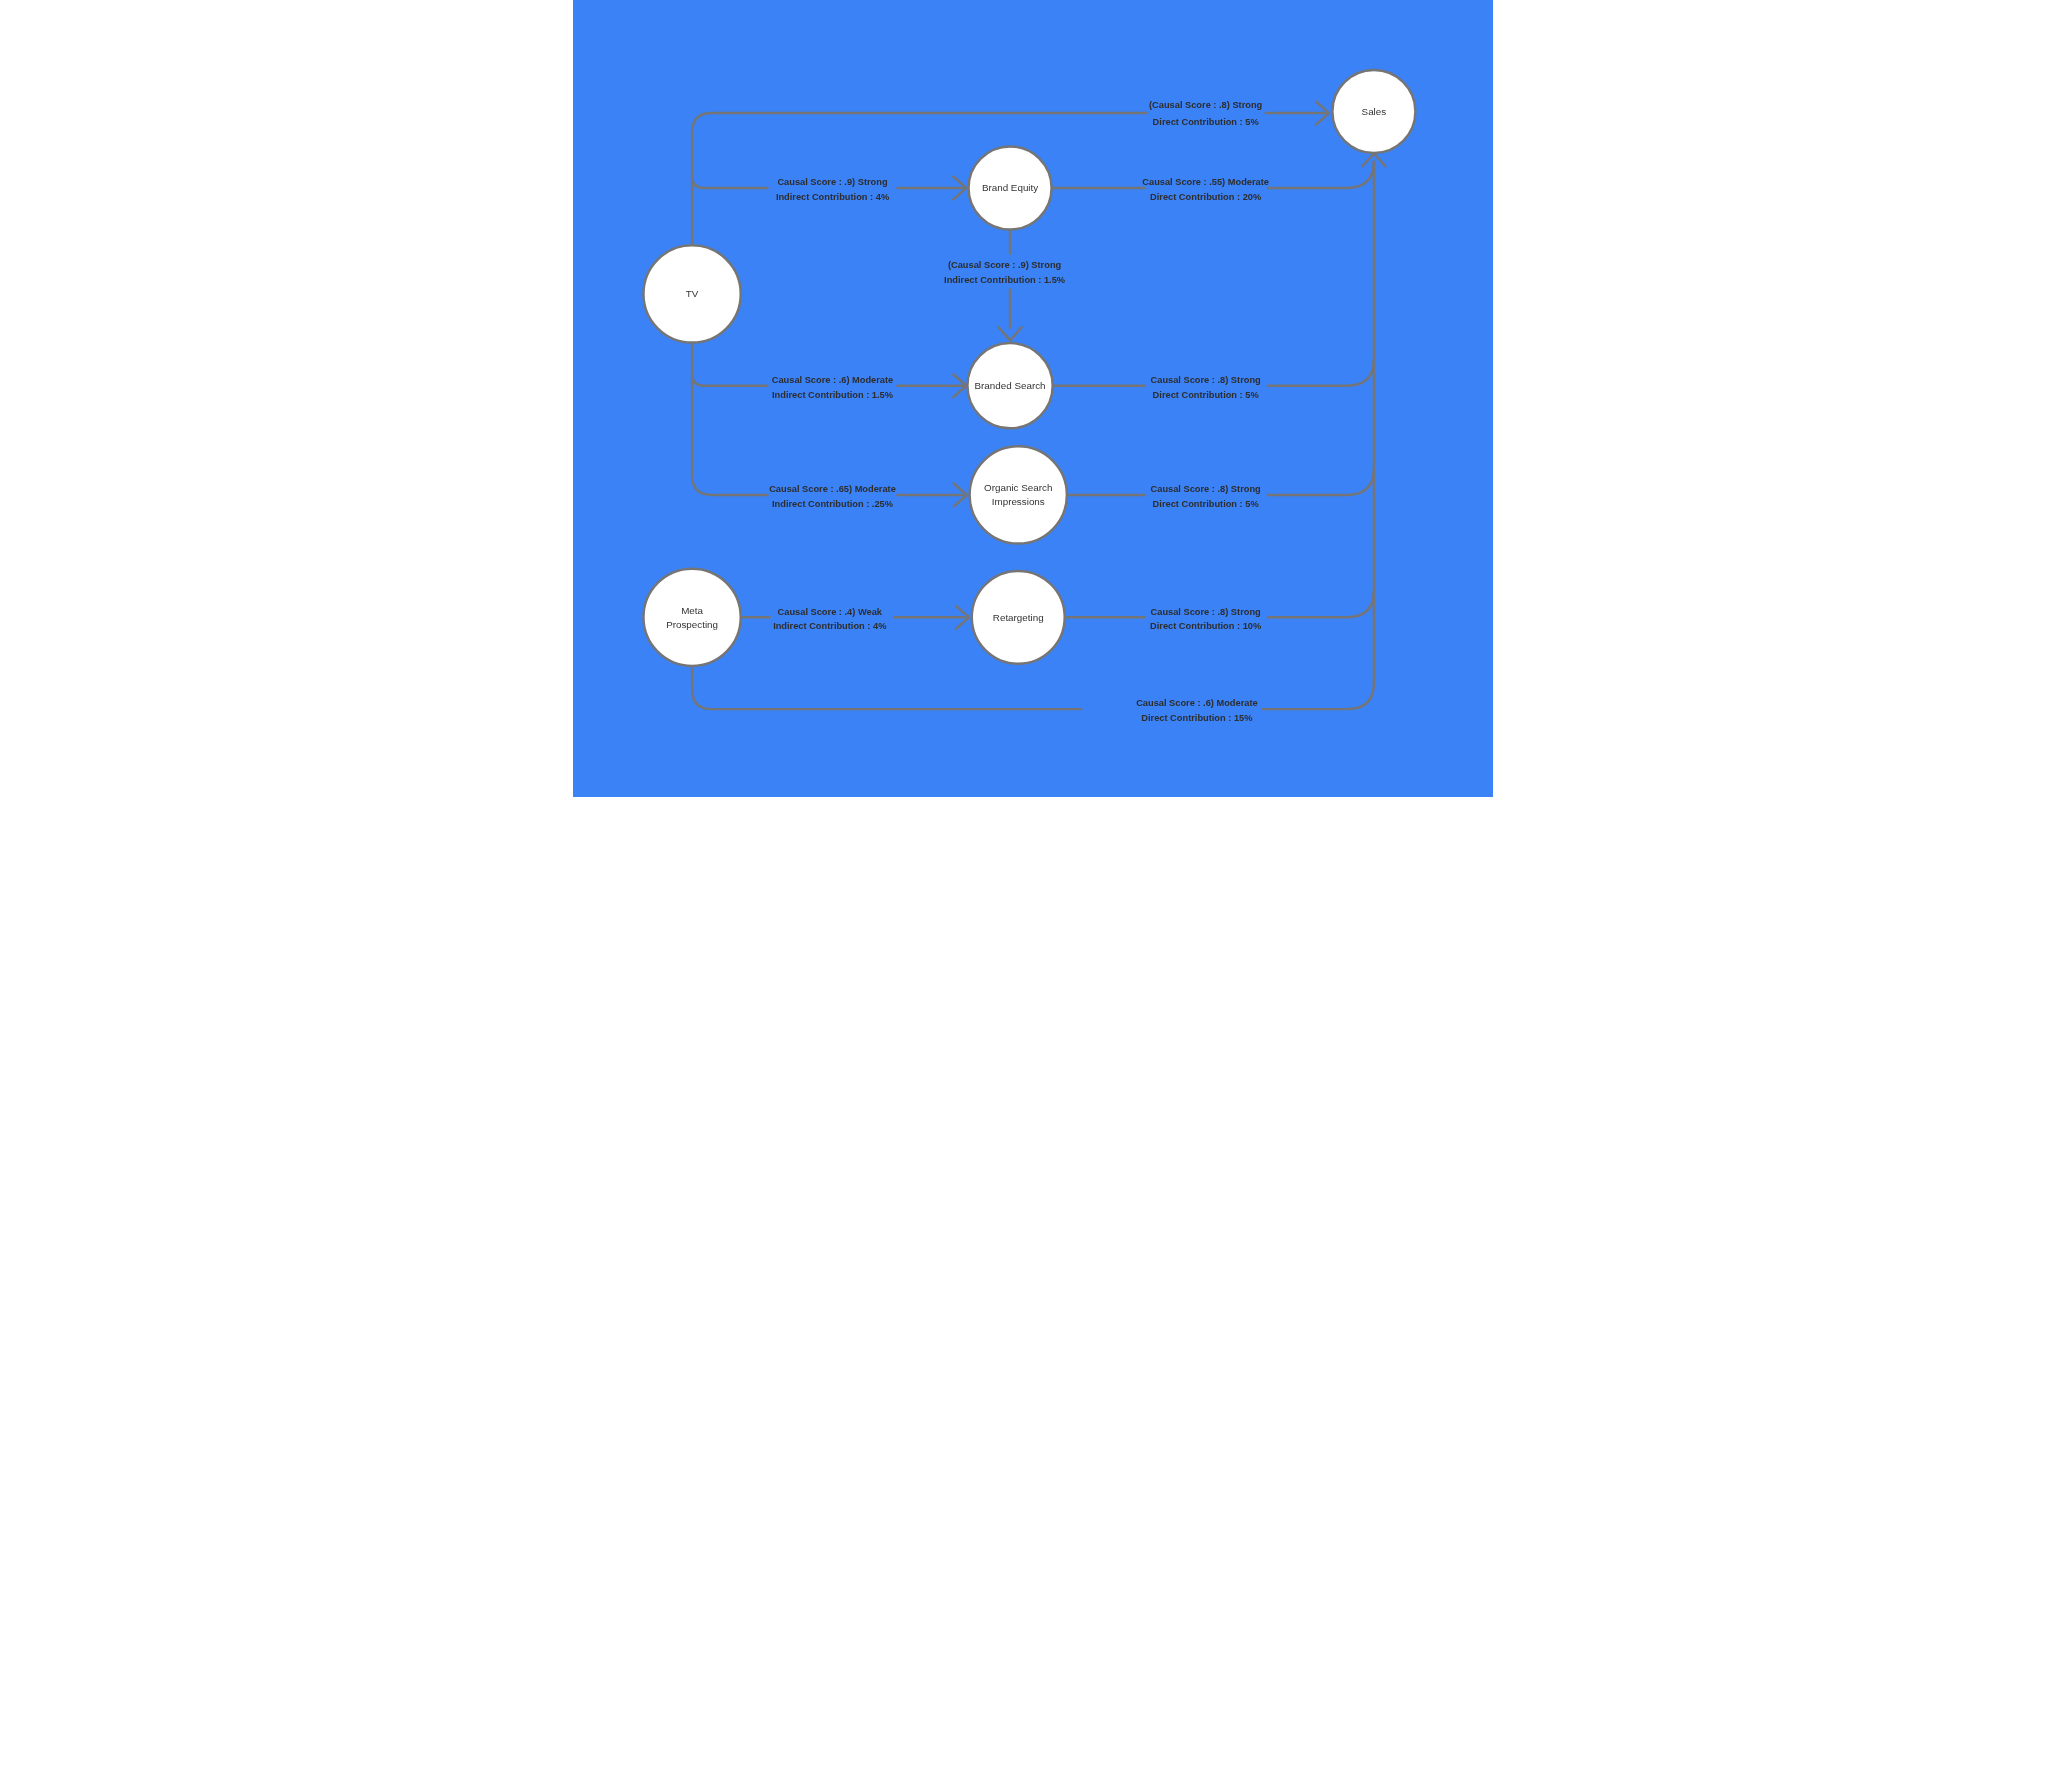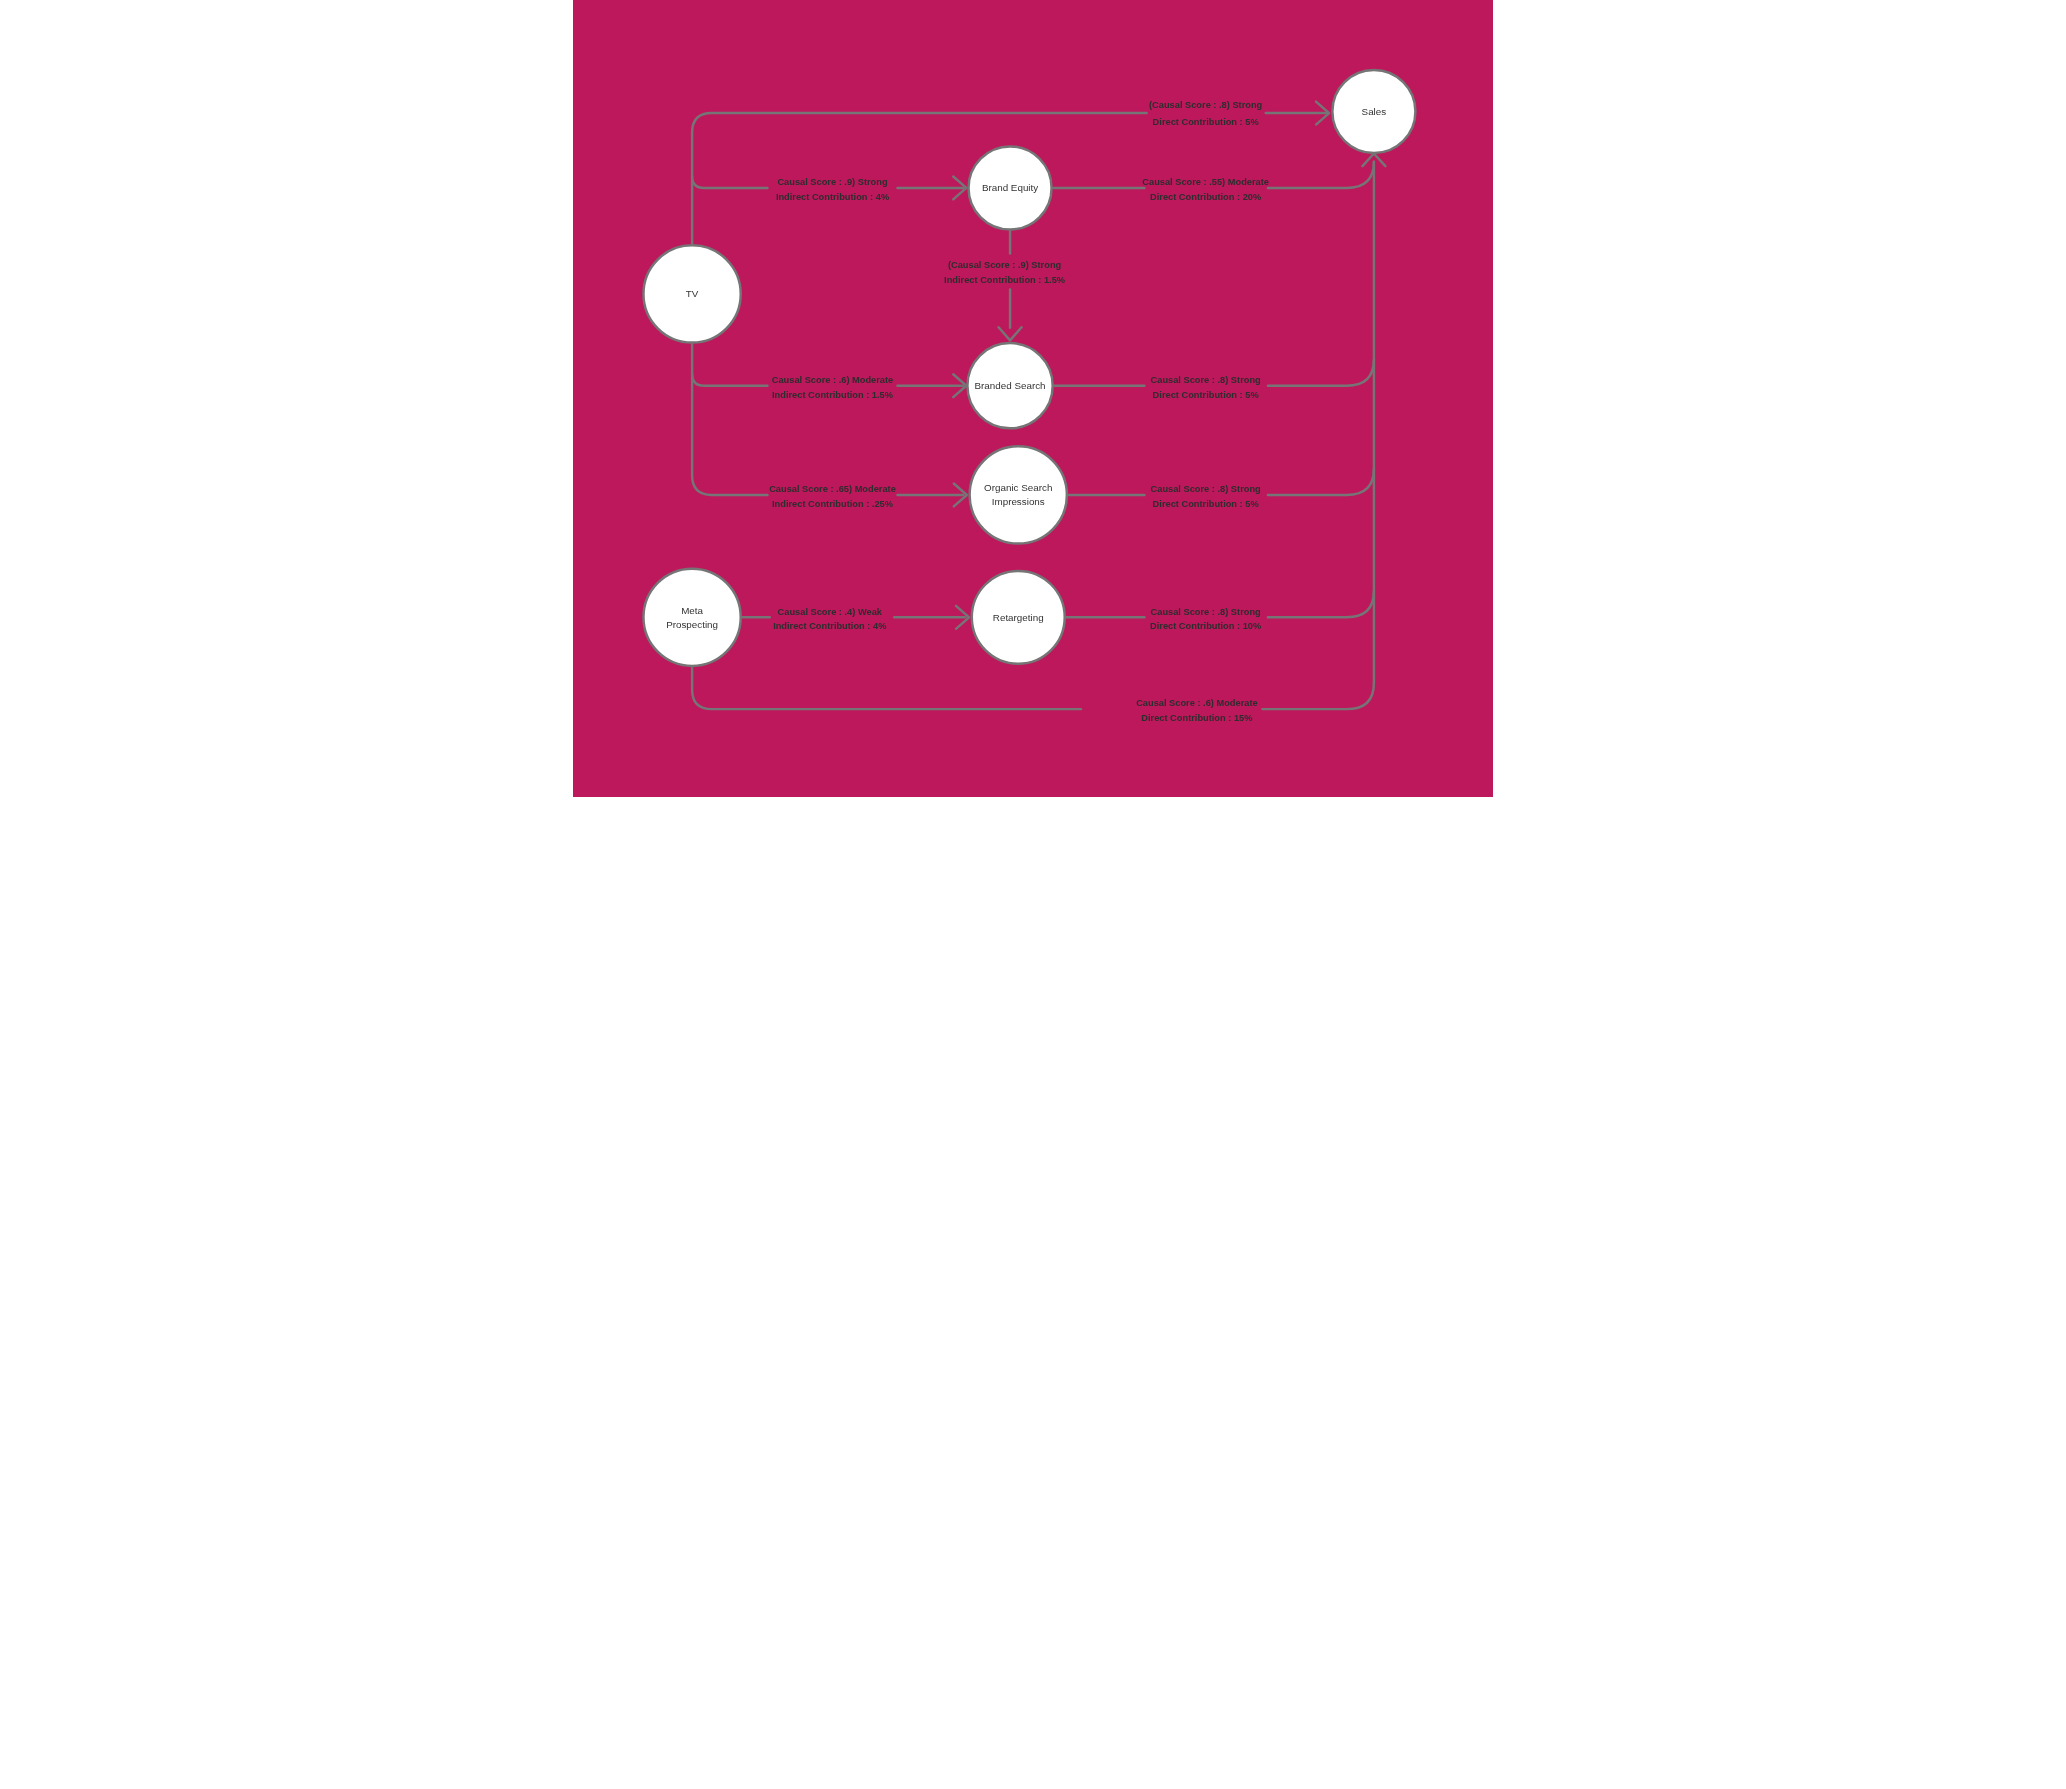--- a/index.html
+++ b/index.html
@@ -4,21 +4,21 @@
 <style>
   html, body {
     margin: 0;
     padding: 0;
     background: #ffffff;
   }
   .stage {
     width: 100%;
     max-width: 920px;
     margin: 0 auto;
-    background: #be185d;
+    background: #3b82f6;
   }
   svg {
     display: block;
     width: 100%;
     height: auto;
   }
   .edge-line {
     fill: none;
     stroke: #757575;
     stroke-width: 4.5;

